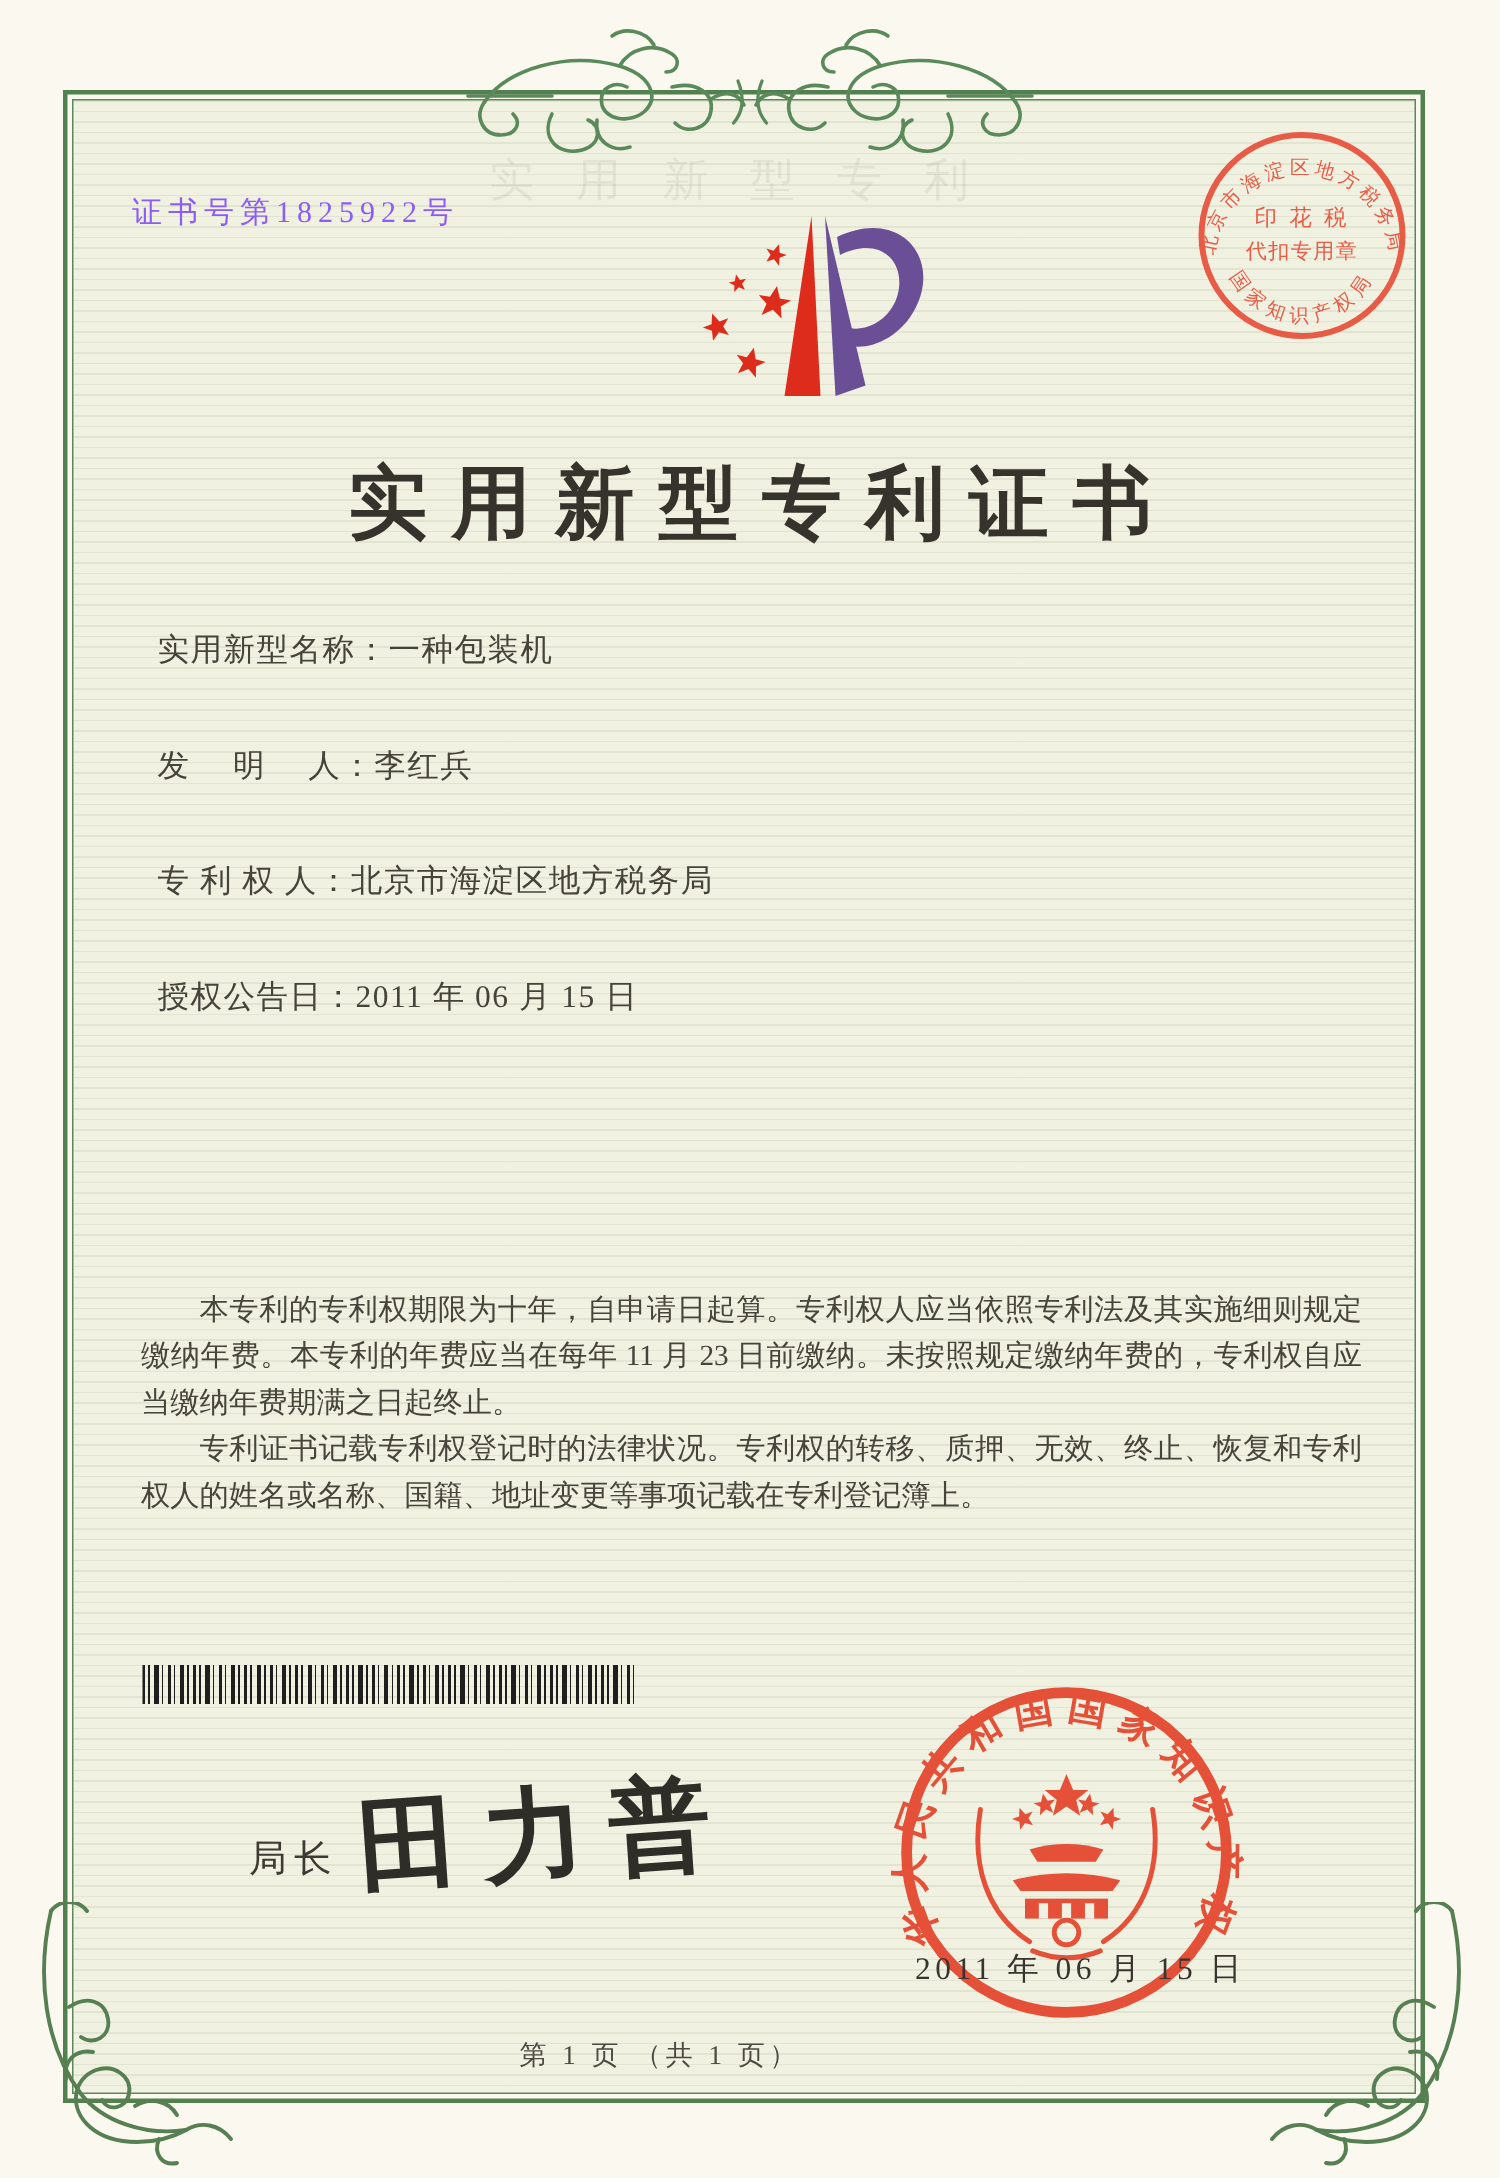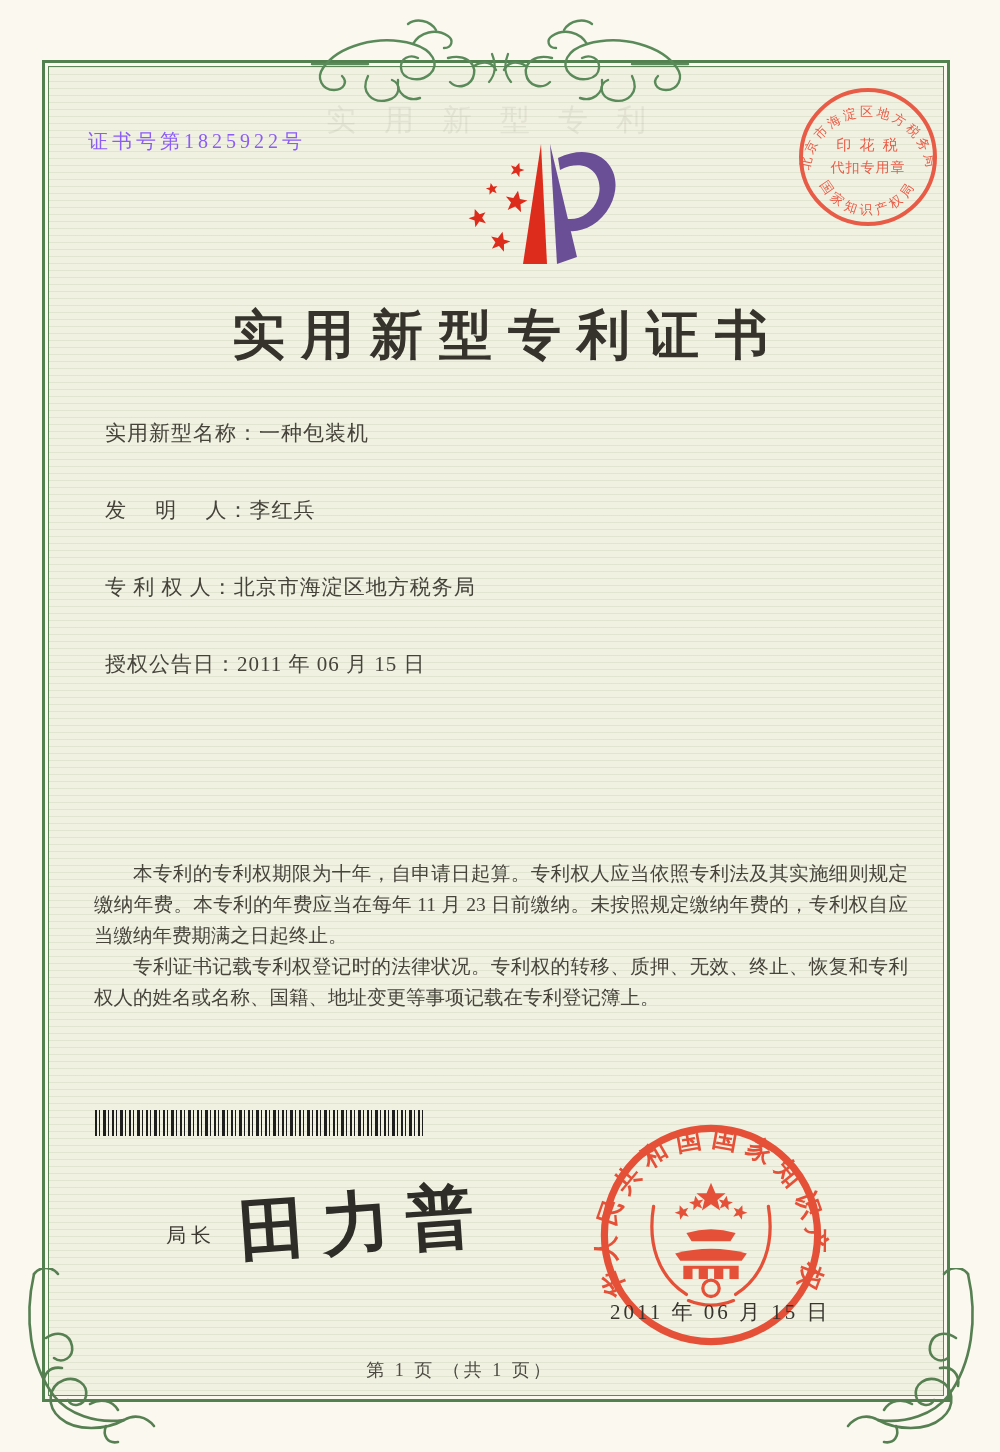--- a/index.html
+++ b/index.html
@@ -55,38 +55,38 @@
     position:absolute;left:95px;top:1110px;width:328px;height:26px;z-index:4;
     background:repeating-linear-gradient(90deg,
       #1e1e1e 0px,#1e1e1e 2px, transparent 2px, transparent 4px,
       #1e1e1e 4px,#1e1e1e 5px, transparent 5px, transparent 8px,
       #1e1e1e 8px,#1e1e1e 11px, transparent 11px, transparent 13px,
       #1e1e1e 13px,#1e1e1e 14px, transparent 14px, transparent 17px);
   }
   
   .sig-role{
     position:absolute;left:166px;top:1222px;
-    font-size:20px;letter-spacing:5px;color:#3c3a33;z-index:4;
+    font-size:25px;letter-spacing:5px;color:#3c3a33;z-index:4;
   }
   .sig-name{
     position:absolute;left:238px;top:1178px;
     font-size:68px;letter-spacing:16px;color:#2e2d28;
     transform:rotate(-4deg);font-weight:600;z-index:4;
     font-family:"DejaVu Serif","Liberation Serif",serif;
   }
   
   .big-seal{position:absolute;left:588px;top:1112px;z-index:4;opacity:.93;}
   .seal-date{
     position:absolute;left:610px;top:1298px;
     font-size:21px;letter-spacing:3px;color:#37352e;z-index:6;
   }
   
   .footer{
     position:absolute;left:0;width:880px;top:1358px;text-align:center;
-    font-size:18px;letter-spacing:3px;color:#4c4a42;z-index:4;padding-left:20px;
+    font-size:18px;letter-spacing:3px;color:#4c4a42;z-index:4;
   }
   
   .orn-top{position:absolute;left:308px;top:6px;z-index:6;}
   .orn-bl{position:absolute;left:6px;top:1268px;z-index:6;}
   .orn-br{position:absolute;left:844px;top:1268px;z-index:6;}
 </style>
 </head>
 <body>
 
 <div class="page">

